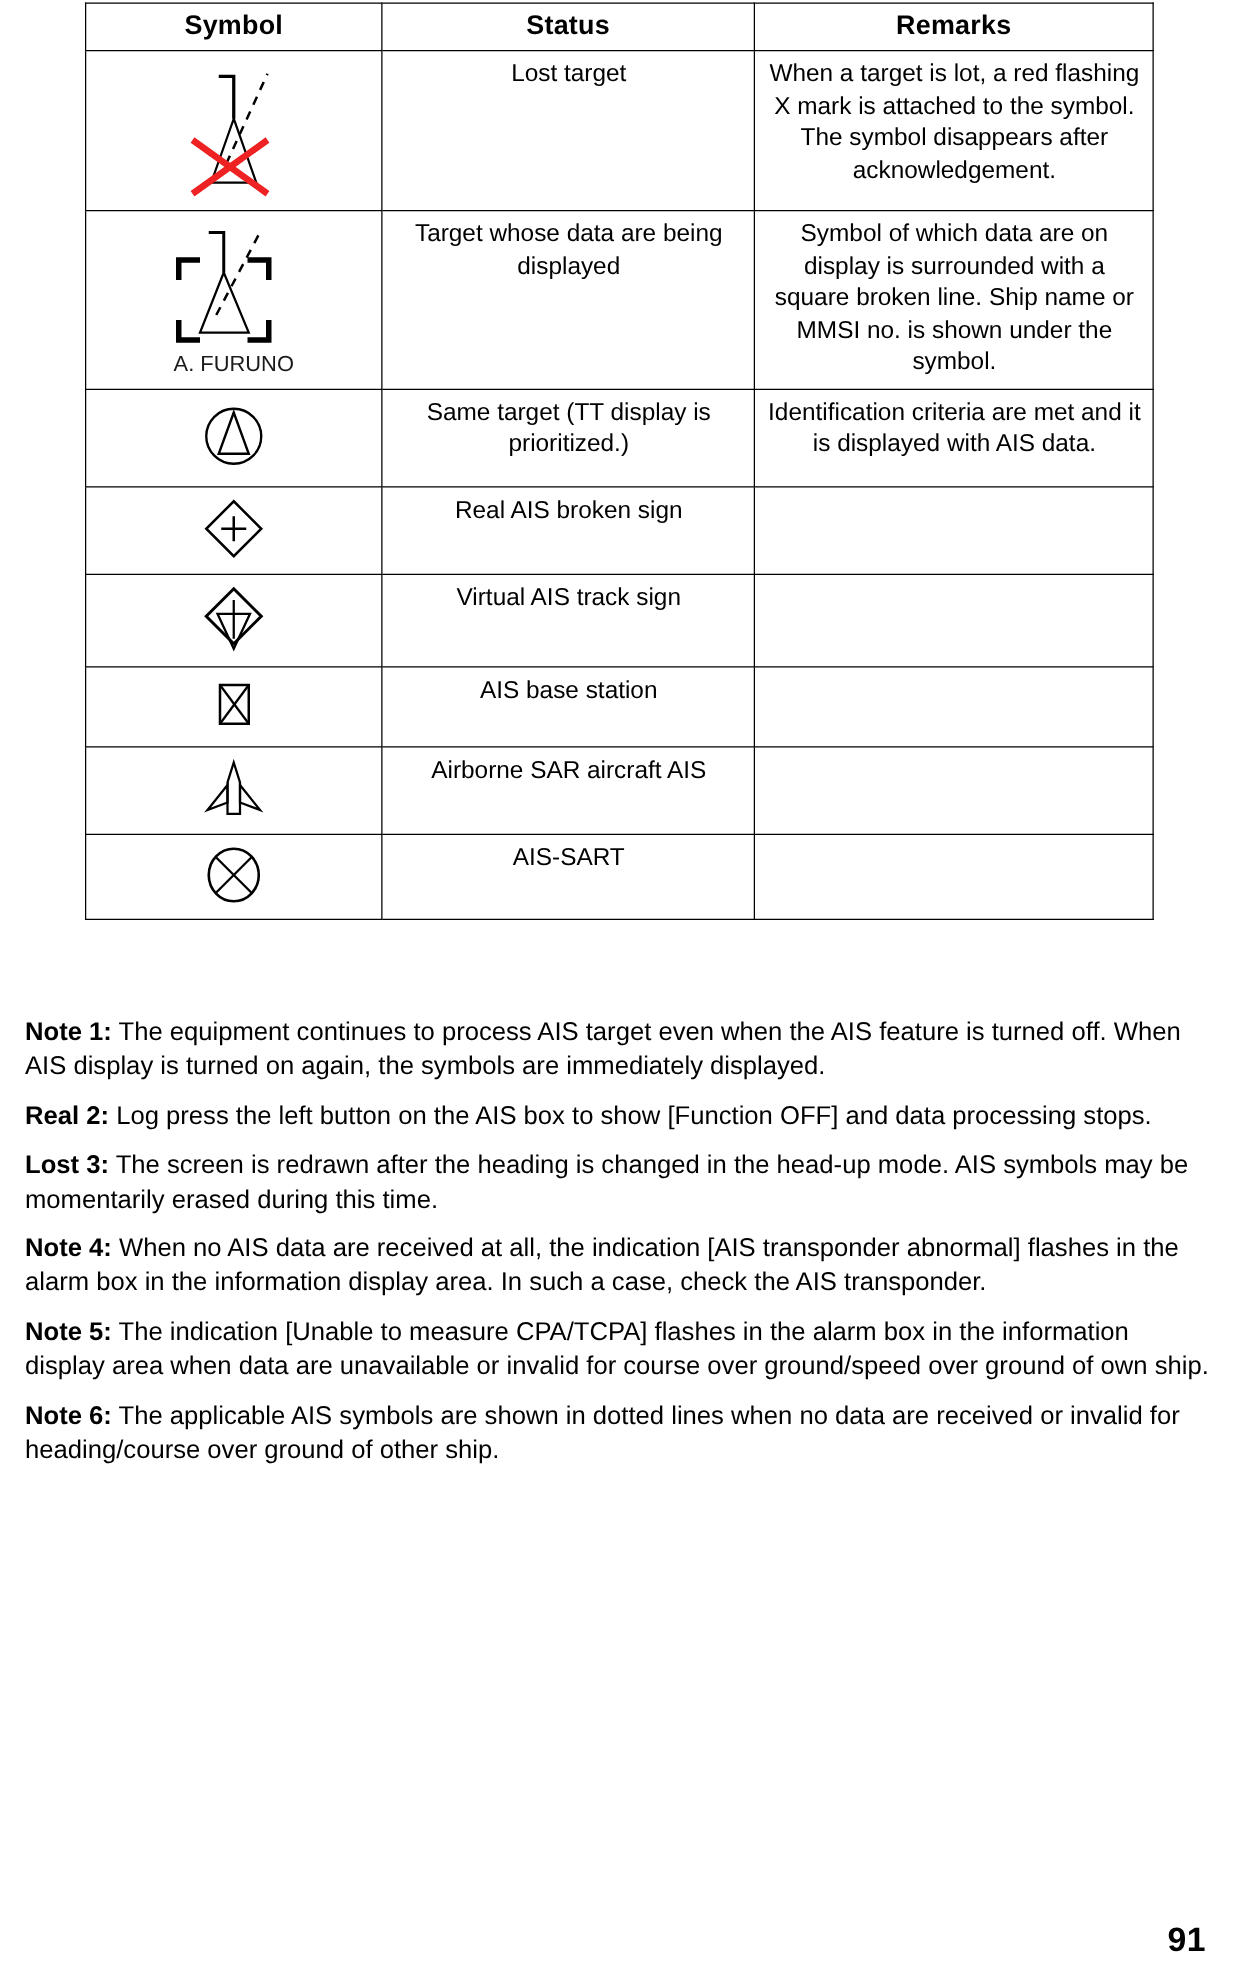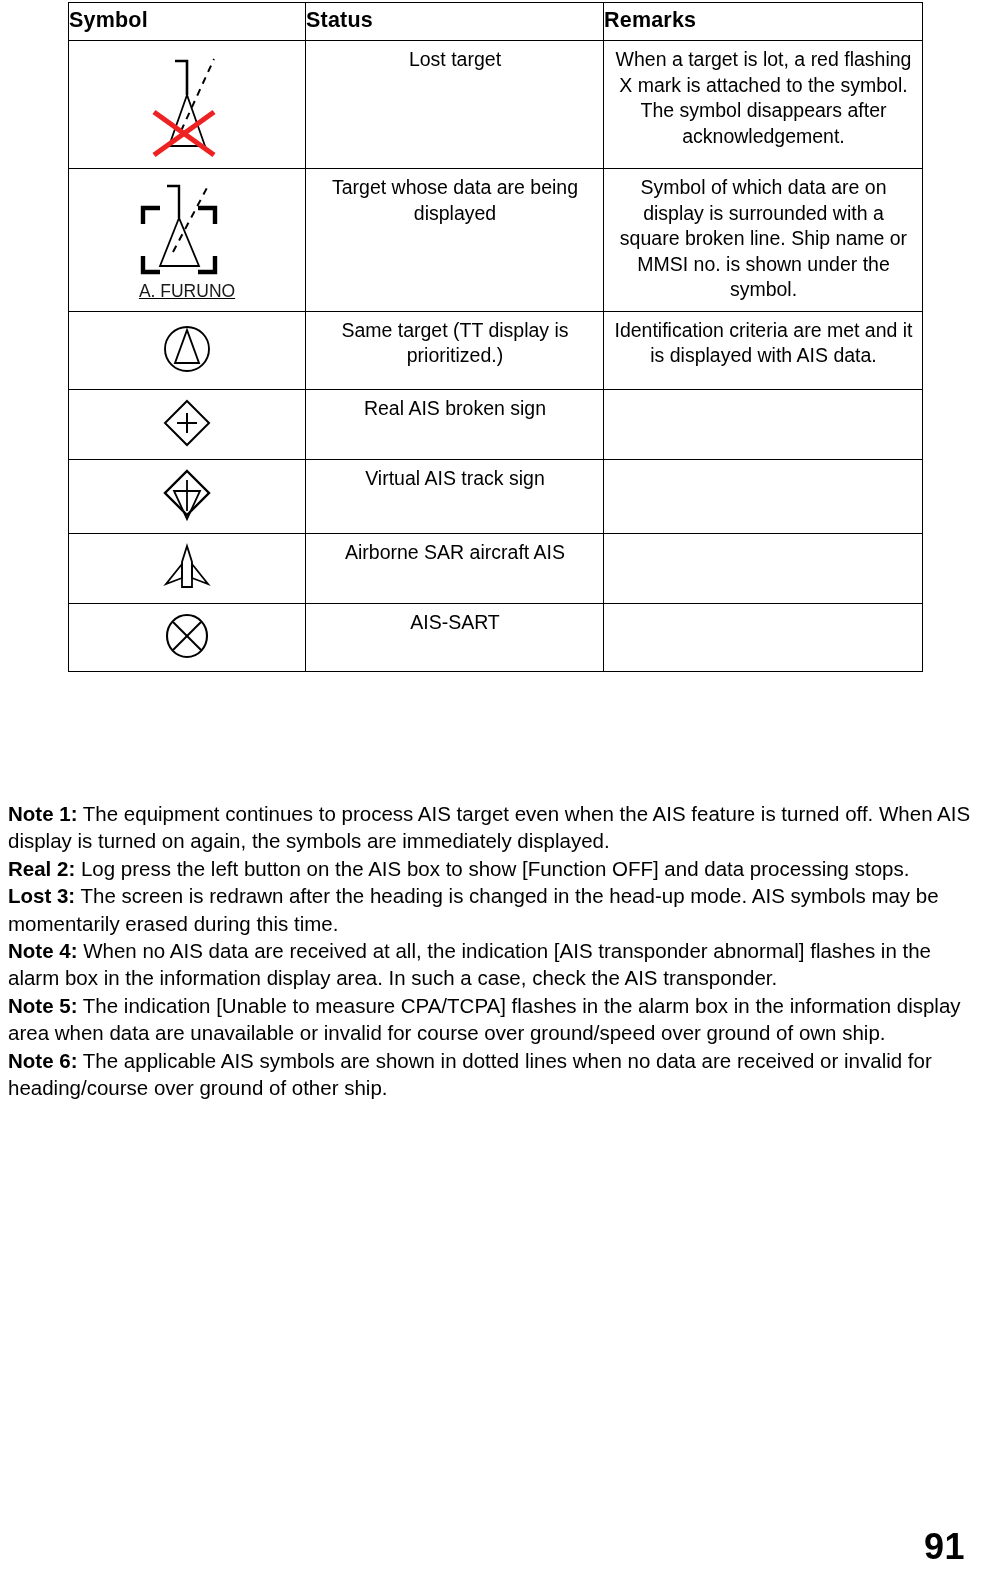--- a/index.html
+++ b/index.html
@@ -35,33 +35,32 @@
   .symbol-table td, .symbol-table th {
     border: 1.6px solid #000;
     padding: 0;
     vertical-align: top;
   }
   .col-symbol { width: 237px; }
   .col-status { width: 298px; }
   .col-remarks { width: 319px; }
 
   .symbol-table thead th {
-    text-align: left;
+    text-align: center;
     font-size: 21.5px;
     font-weight: bold;
     padding: 5px 0 7px 0;
     vertical-align: middle;
     letter-spacing: .2px;
   }
 
   td.cell-symbol {
     text-align: center;
     vertical-align: middle;
     padding: 6px 0 8px 0;
-    text-decoration: underline;
   }
   td.cell-text {
     font-size: 19.5px;
     line-height: 25.5px;
     padding: 6px 8px 8px 9px;
     text-align: center;
   }
 
   .sym-label {
     font-size: 17.5px;
@@ -80,34 +79,34 @@
   
   .notes {
     position: absolute;
     left: 8px;
     top: 800px;
     width: 972px;
     font-size: 20.5px;
     line-height: 27.4px;
   }
   .note-line {
-    margin: 0;
+    margin: 12px;
     padding: 0;
     text-indent: 0;
   }
   .note-label {
     font-weight: bold;
   }
 
   
   .page-number {
     position: absolute;
     right: 22px;
     bottom: 10px;
-    font-size: 36px;
+    font-size: 27px;
     font-weight: bold;
     letter-spacing: .5px;
   }
 </style>
 </head>
 <body>
 
 <div class="page">
 
   <table class="symbol-table">
@@ -207,20 +206,34 @@
               <path d="M14 25 L40 25 L27 53 Z" fill="none" stroke="#000" stroke-width="1.8"></path>
               <path d="M27 14 L27 45" fill="none" stroke="#000" stroke-width="1.8"></path>
             </svg>
             <div class="sym-label"></div>
           </div>
         </td>
         <td class="cell-text">Virtual AIS track sign</td>
         <td class="cell-text"></td>
       </tr>
 
+      <tr>
+        <td class="cell-symbol">
+          <div class="sym-wrap">
+            <svg width="40" height="48" viewBox="0 0 40 48">
+              <rect x="9" y="8" width="23" height="31" fill="none" stroke="#000" stroke-width="2"></rect>
+              <path d="M9 8 L32 39" fill="none" stroke="#000" stroke-width="1.8"></path>
+              <path d="M32 8 L9 39" fill="none" stroke="#000" stroke-width="1.8"></path>
+            </svg>
+            <div class="sym-label"></div>
+          </div>
+        </td>
+        <td class="cell-text">AIS base station</td>
+        <td class="cell-text"></td>
+      </tr>
 
       <tr>
         <td class="cell-symbol">
           <div class="sym-wrap">
             <svg width="54" height="54" viewBox="0 0 54 54">
 
               <path d="M27 6 L32 22 L32 47 L22 47 L22 22 Z" fill="none" stroke="#000" stroke-width="1.8"></path>
 
               <path d="M22 24 L6 44 L22 38 Z" fill="none" stroke="#000" stroke-width="1.8"></path>
 

